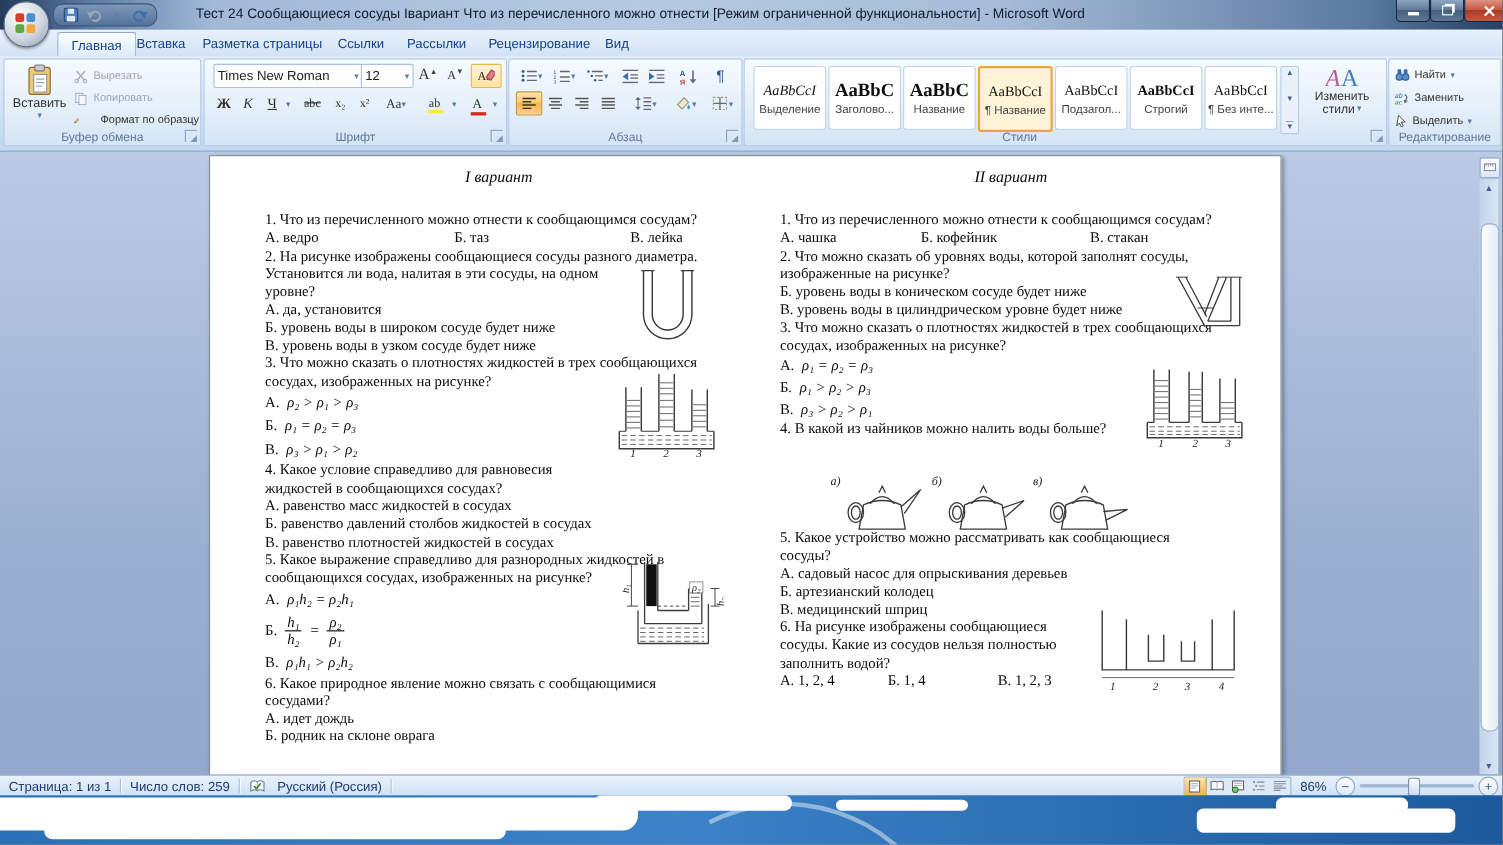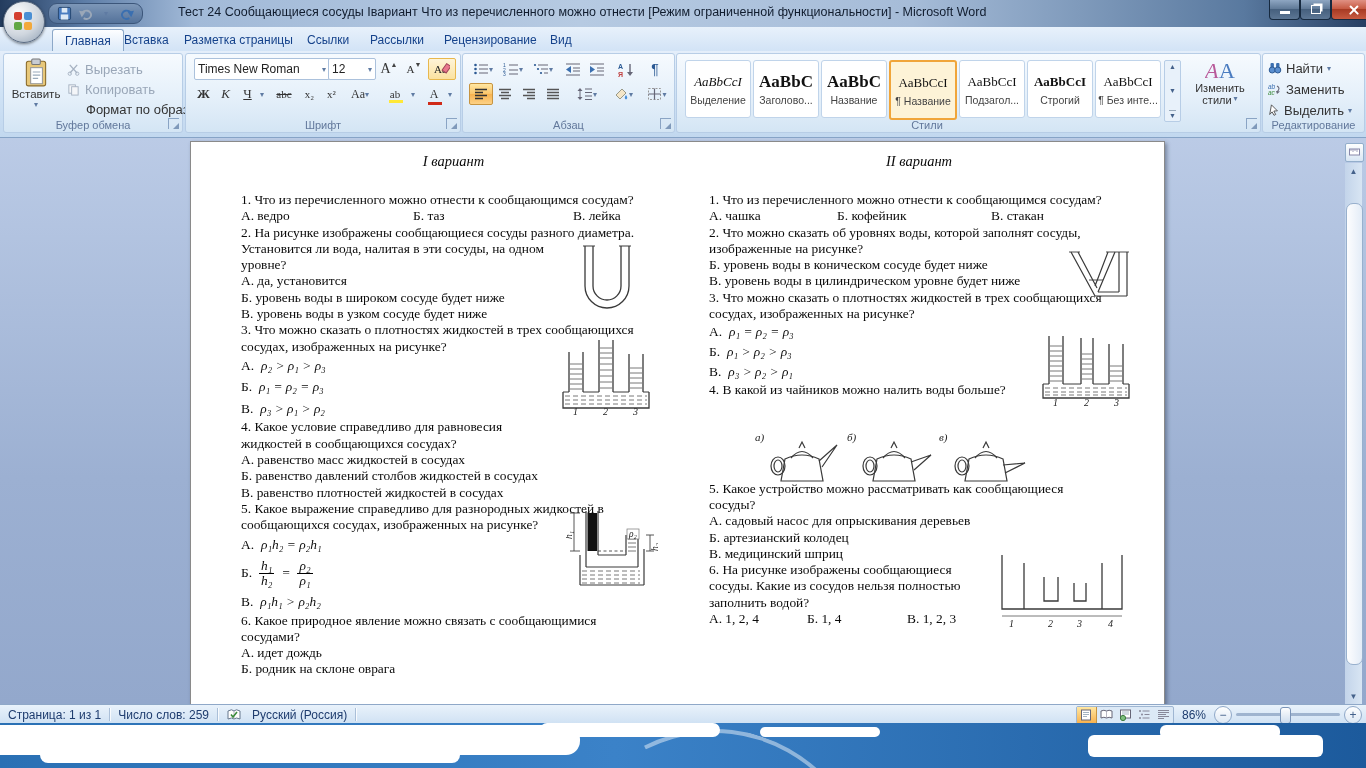--- a/index.html
+++ b/index.html
@@ -39,21 +39,21 @@
     background:linear-gradient(#e4eefa,#cfe2f5 50%,#c2d8ef);border-bottom:1px solid #86a3c6;}
   .rgroup{position:absolute;top:2px;height:78px;border:1px solid #b7cde6;border-radius:3px;
     background:linear-gradient(#f6fafe,#e5f0fa 55%,#d4e5f4);}
   .glabel{position:absolute;left:0;right:0;bottom:1px;text-align:center;font-size:11px;color:#62789b;}
   .dlg{position:absolute;right:3px;bottom:3px;width:10px;height:10px;border-left:1px solid #8aa4c4;border-top:1px solid #8aa4c4;}
   .dlg i{position:absolute;right:0;bottom:0;width:0;height:0;border-top:3px solid transparent;border-left:3px solid transparent;
     border-bottom:3px solid #7f99ba;border-right:3px solid #7f99ba;}
   .rb{display:flex;align-items:center;justify-content:center;border:1px solid transparent;border-radius:2px;font-size:12px;color:#333;}
   .rb.small{position:absolute;height:20px;}
   .rb.orange{background:linear-gradient(#ffe7a2,#fbc56a 50%,#f8b24e 50%,#fcd186);border-color:#c79440;}
-  .smalltxt{font-size:13px;color:#333;white-space:nowrap;}
+  .smalltxt{font-size:10px;color:#333;white-space:nowrap;}
   .disabled{color:#9aa7b8;}
   .combo{position:absolute;height:20px;background:#fff;border:1px solid #abc1dc;border-radius:2px;
     font-size:12px;color:#222;display:flex;align-items:center;padding:0 3px;justify-content:space-between;}
   .car{font-size:8px;color:#5f7refine;} .car::after{content:"▾";color:#5f7ba3;}
   .bigbtn{position:absolute;display:flex;flex-direction:column;align-items:center;justify-content:flex-start;
     border:1px solid transparent;border-radius:3px;font-size:11.5px;color:#333;}
   .stylecard{position:absolute;top:6px;width:64px;height:56px;background:#fff;border:1px solid #c0d4ea;border-radius:3px;
     display:flex;flex-direction:column;align-items:center;justify-content:center;}
   .stylecard.sel{border:2px solid #f0a53a;background:#fdf3d7;}
   .sc-prev{font-family:"Liberation Serif",serif;font-size:13px;color:#111;line-height:20px;white-space:nowrap;}

